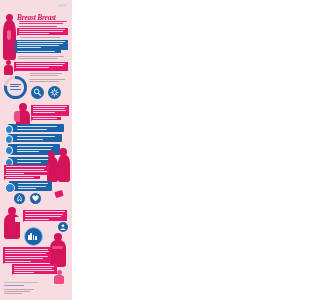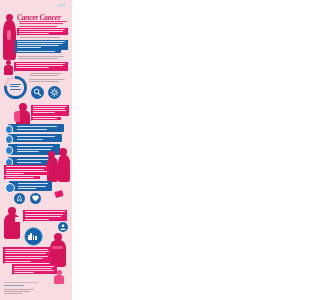--- a/index.html
+++ b/index.html
@@ -106,21 +106,21 @@
 <div id="poster">
 
   <div class="abs" id="topbadge"></div>
 
   <div class="figure" style="left:2px; top:14px; width:16px; height:46px;">
     <div class="fig-head" style="left:4px; top:0px; width:7px; height:7px;"></div>
     <div class="fig-body" style="left:1px; top:6px; width:13px; height:40px;"></div>
     <div class="abs" style="left:5px; top:16px; width:4px; height:10px; background:#f06292; border-radius:2px;"></div>
   </div>
 
-  <div class="abs" id="title">Cancer Cancer</div>
+  <div class="abs" id="title">Breast Breast</div>
 
   <div class="abs" style="left:19px; top:21px; width:50px;">
     <div class="txtline-dk" style="width:48px; margin-bottom:1.3px;"></div>
     <div class="txtline-dk" style="width:44px; margin-bottom:1.3px;"></div>
     <div class="txtline-dk" style="width:38px;"></div>
   </div>
 
   <div class="banner abs" style="left:17px; top:27.5px; width:51px; height:7.5px;">
     <div class="txtline abs" style="left:2px; top:1.4px; width:46px;"></div>
     <div class="txtline abs" style="left:2px; top:3.4px; width:44px;"></div>

